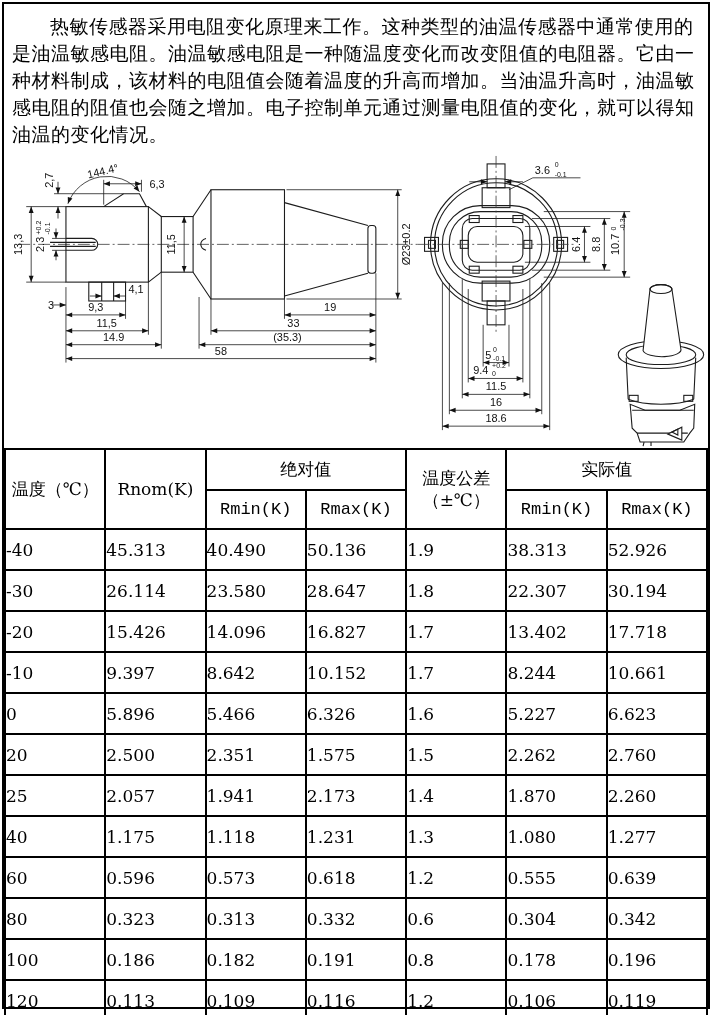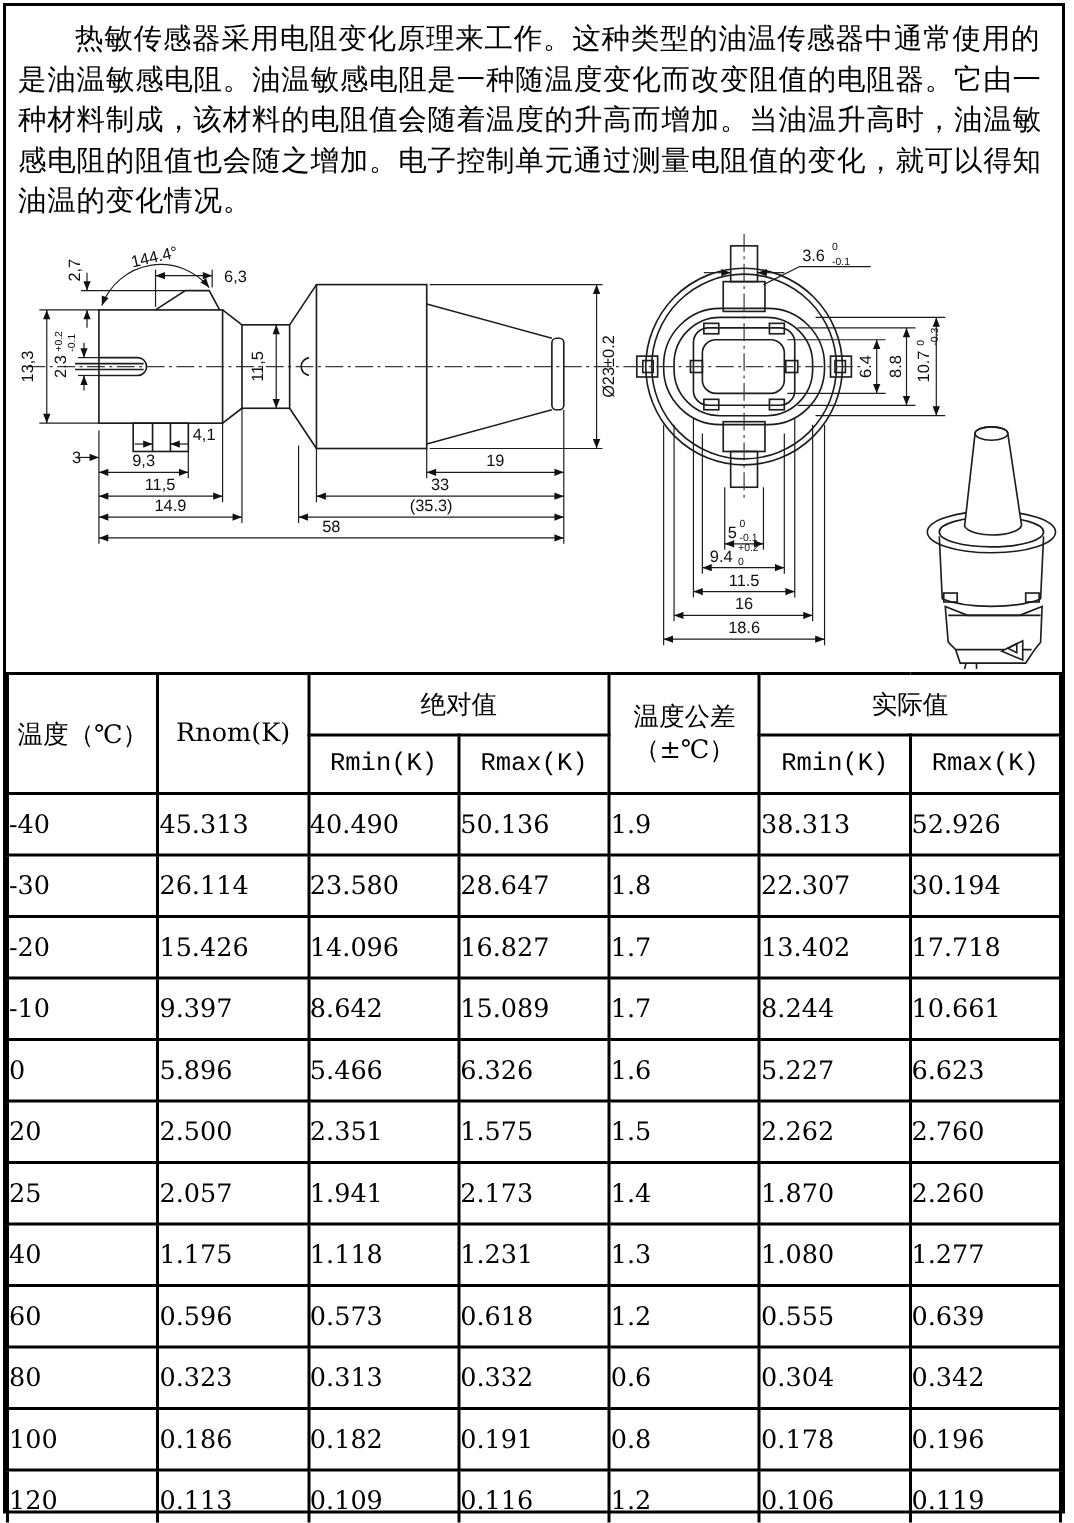--- a/index.html
+++ b/index.html
@@ -284,21 +284,21 @@
           <td class="c-val">14.096</td>
           <td class="c-val">16.827</td>
           <td class="c-val">1.7</td>
           <td class="c-val">13.402</td>
           <td class="c-val">17.718</td>
         </tr>
         <tr>
           <td class="c-temp">-10</td>
           <td class="c-val">9.397</td>
           <td class="c-val">8.642</td>
-          <td class="c-val">15.089</td>
+          <td class="c-val">10.152</td>
           <td class="c-val">1.7</td>
           <td class="c-val">8.244</td>
           <td class="c-val">10.661</td>
         </tr>
         <tr>
           <td class="c-temp">0</td>
           <td class="c-val">5.896</td>
           <td class="c-val">5.466</td>
           <td class="c-val">6.326</td>
           <td class="c-val">1.6</td>

